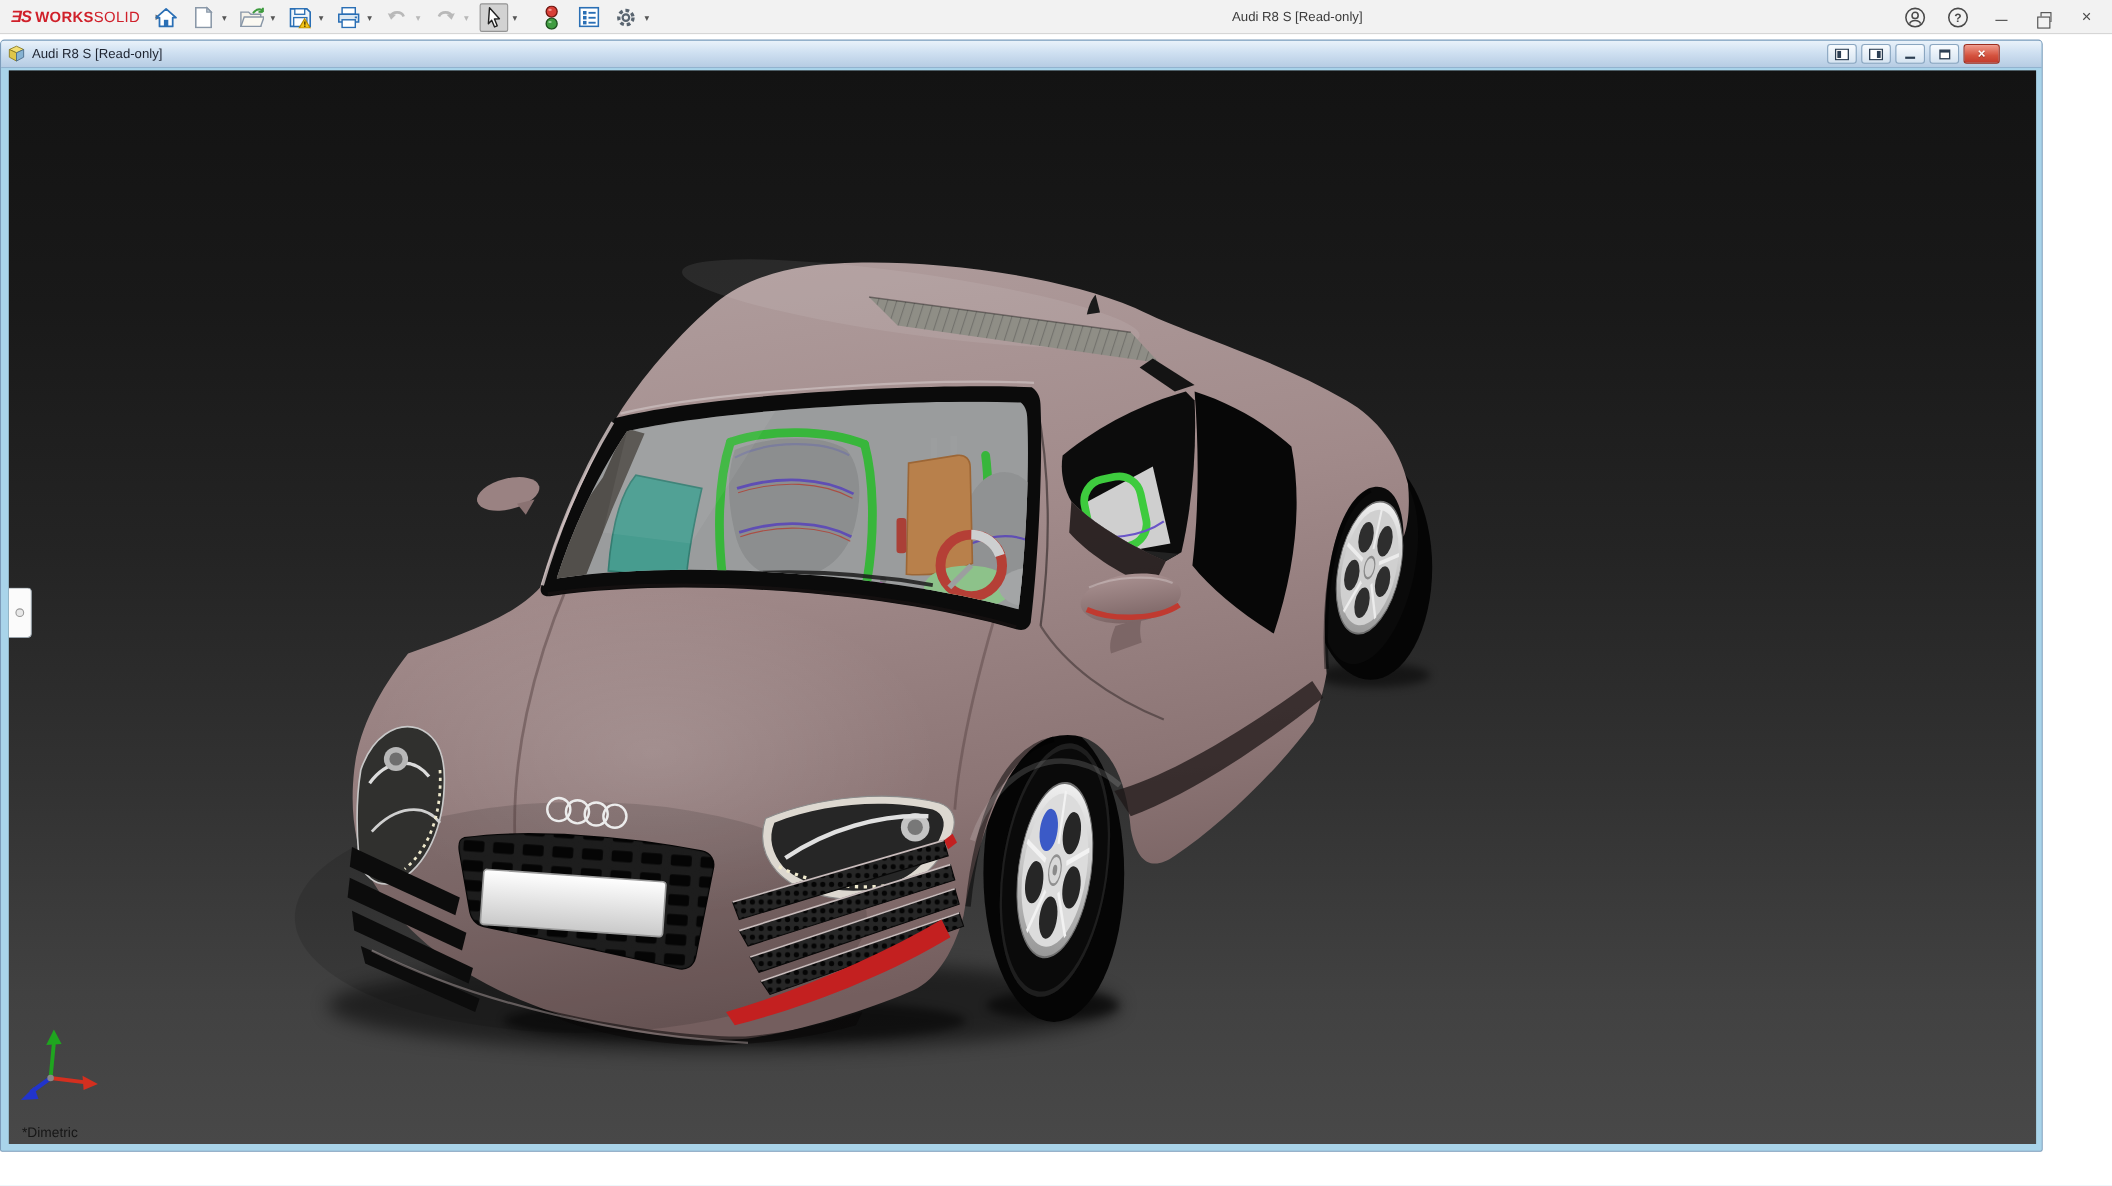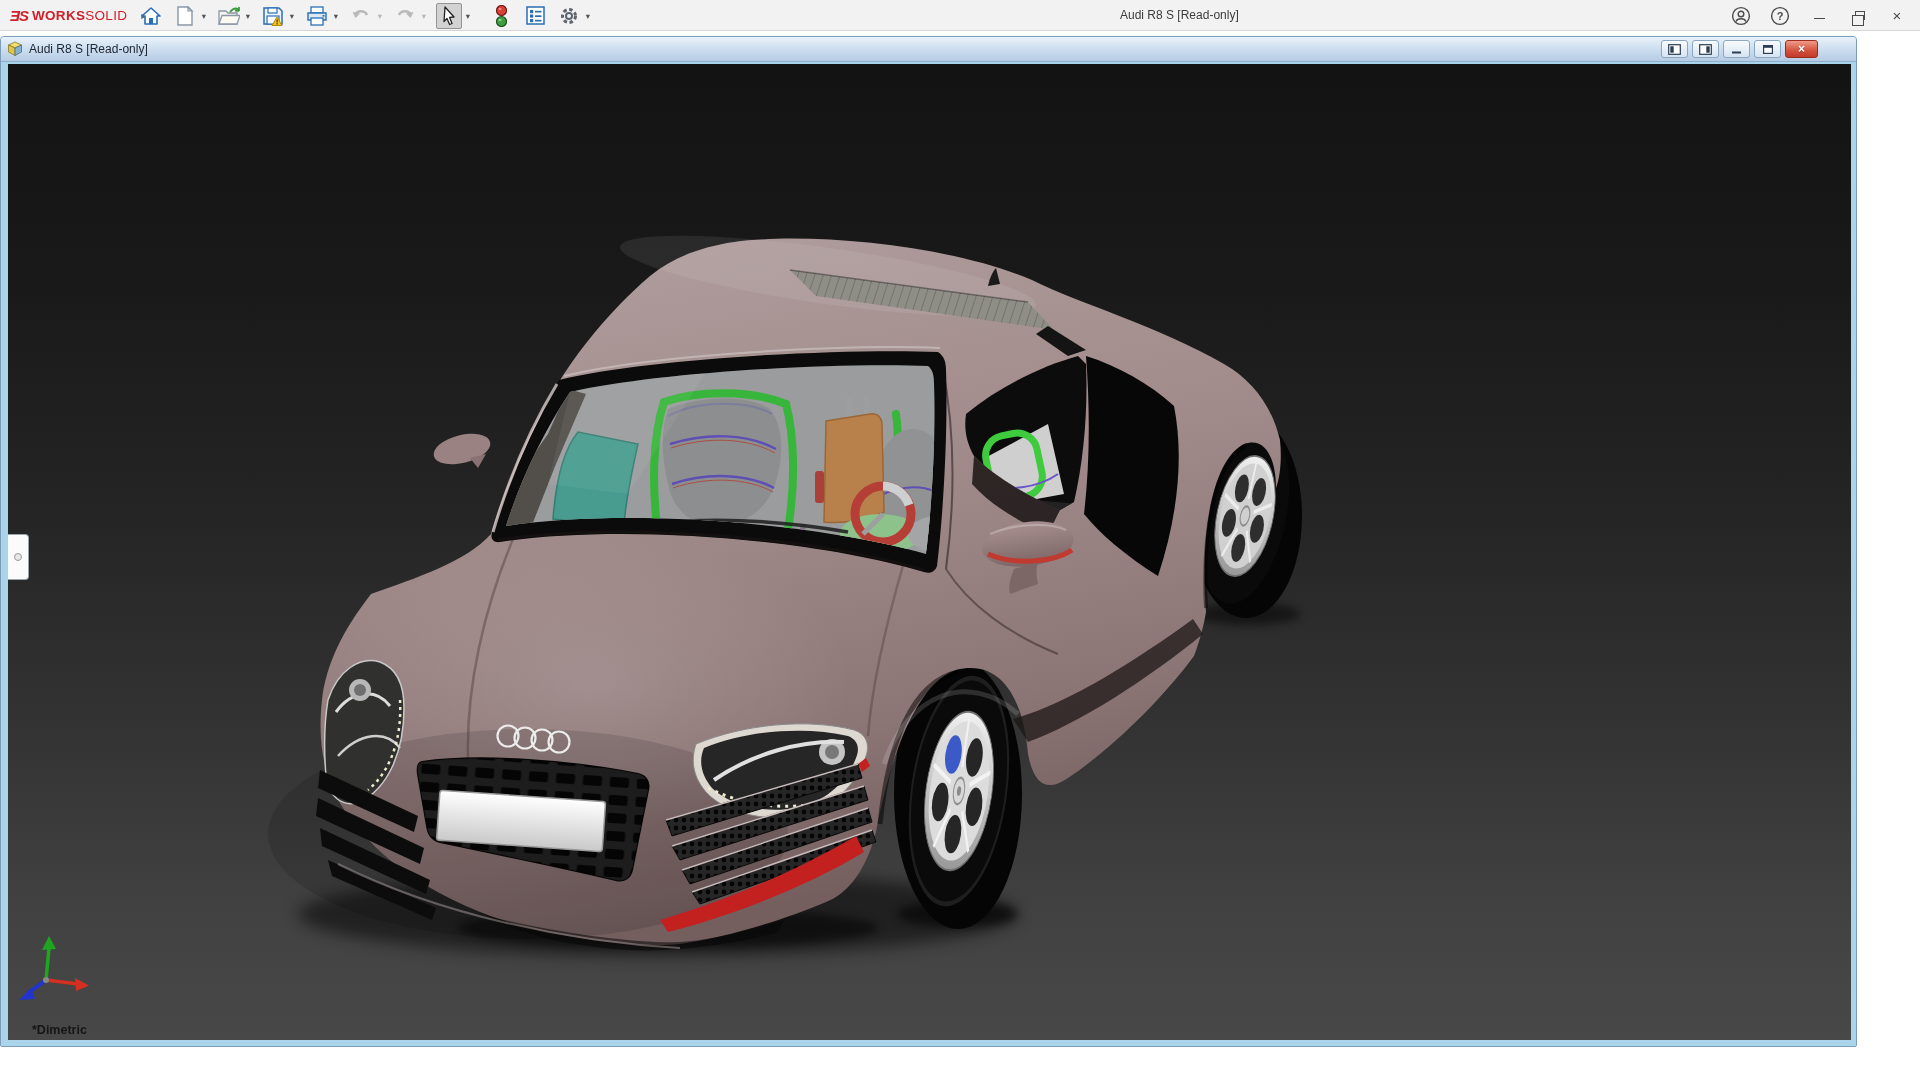--- a/index.html
+++ b/index.html
@@ -39,21 +39,21 @@
   .doc-title { font-size:12px; color:#1e2430; margin-left:6px; }
   .doc-buttons { position:absolute; right:38px; top:3px; display:flex; gap:4px; }
   .dbtn { width:27px; height:18px; border:1px solid #8aa6c0; border-radius:3px;
     background:linear-gradient(#f8fbfe, #d6e4f1); display:flex; align-items:center; justify-content:center; cursor:pointer; }
   .dbtn.close { width:33px; border-color:#9c2d1d; background:linear-gradient(#f09a8a, #d4523e 60%, #c23a2c); }
   .dbtn.close span { color:#fff; font-weight:bold; font-size:12px; line-height:1; text-shadow:0 1px 1px rgba(0,0,0,.3); }
   .doc-body { position:relative; height:985px; padding:2px 7px 7px 7px; background:#a9d4ea; }
   .viewport { position:relative; width:1843px; height:976px; overflow:hidden;
     background:linear-gradient(180deg,#131313 0%,#191919 22%,#242424 45%,#333333 68%,#414141 86%,#484848 100%); }
   .viewport > svg.scene { position:absolute; inset:0; display:block; }
-  .view-label { position:absolute; left:24px; bottom:3px; font-size:12.5px; font-weight:bold; color:#161616; }
+  .view-label { position:absolute; left:12px; bottom:3px; font-size:12.5px; font-weight:normal; color:#161616; }
   .triad { position:absolute; left:8px; bottom:30px; }
   .flyout-tab { position:absolute; left:0; top:470px; width:21px; height:46px; background:#fbfbfb;
     border:1px solid #9aa4ac; border-left:none; border-radius:0 4px 4px 0;
     display:flex; align-items:center; justify-content:center; cursor:pointer; }
   .flyout-dot { width:8px; height:8px; border:1.5px solid #9a9a9a; border-radius:50%; background:#e8e8e8; }
 </style>
 </head>
 <body>
 
 <header class="titlebar">

